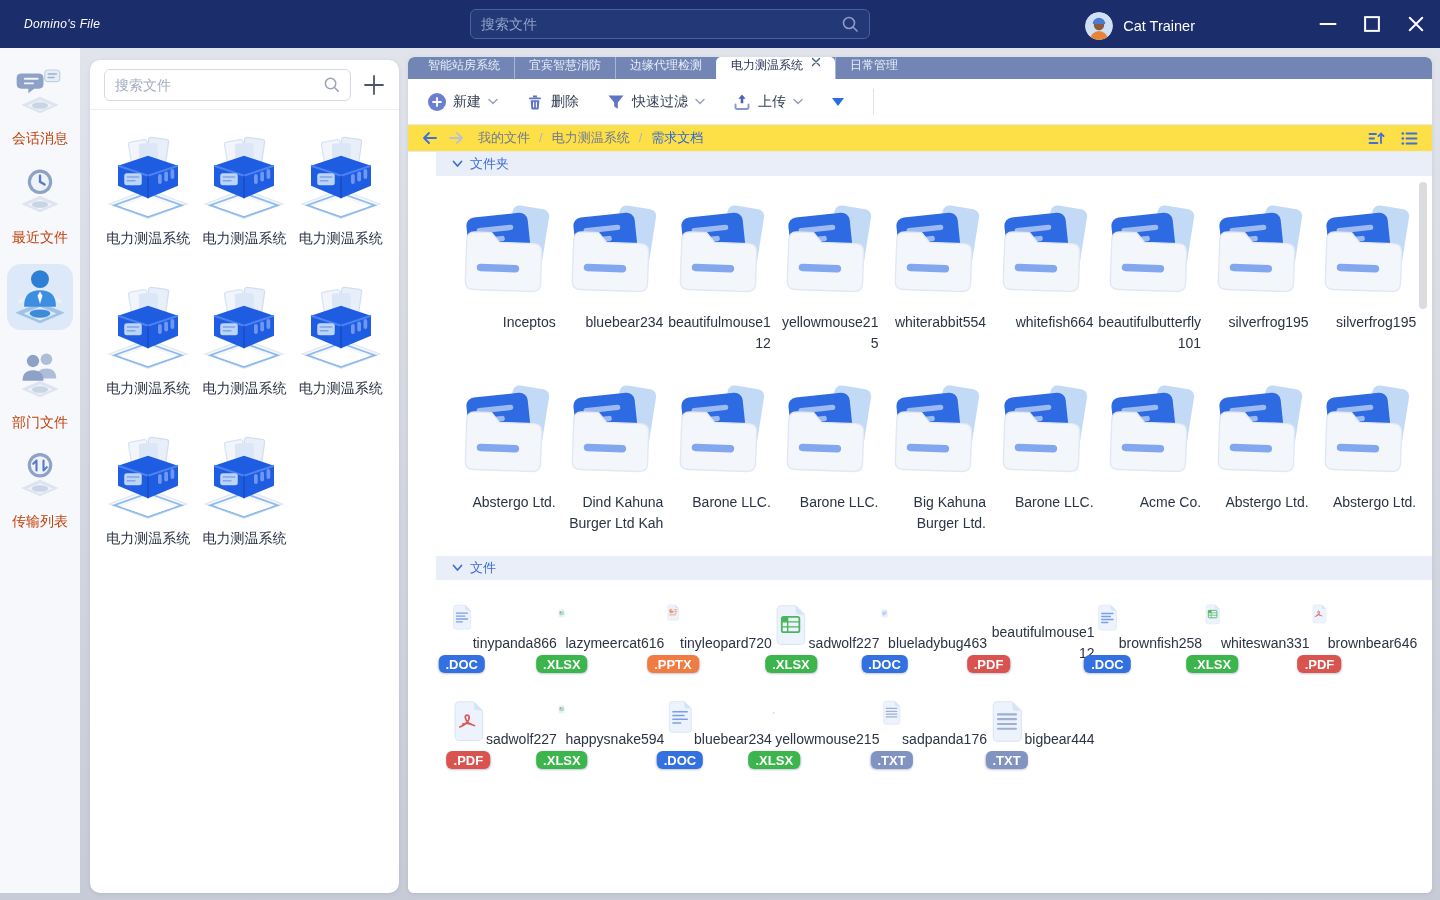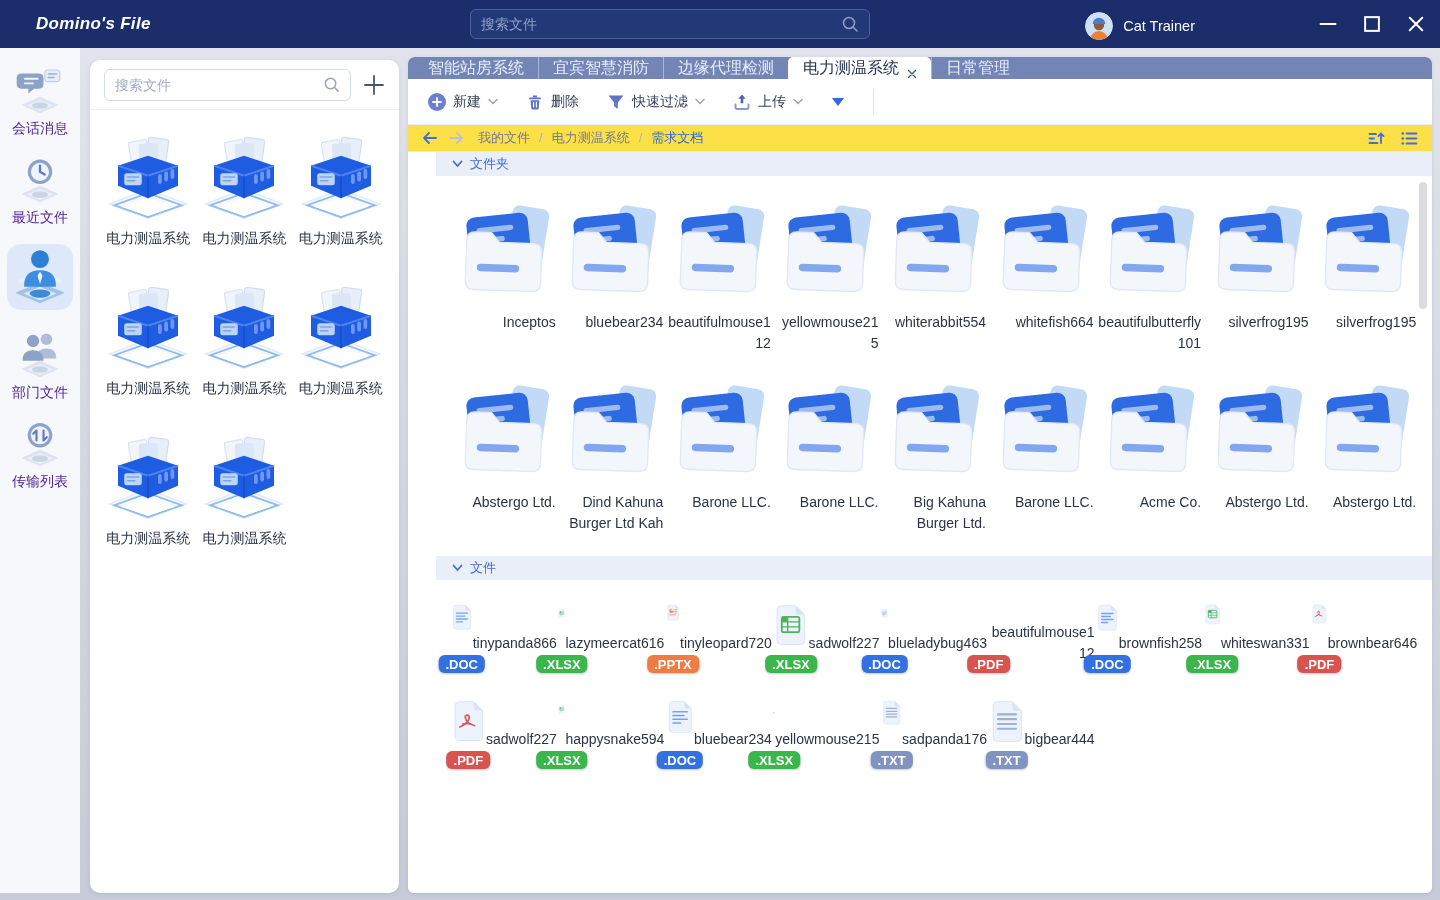--- a/index.html
+++ b/index.html
@@ -3,22 +3,22 @@
 <meta charset="utf-8">
 <style>
   * { box-sizing: border-box; margin: 0; padding: 0; }
   html,body { width:1440px; height:900px; overflow:hidden;
     font-family:"Liberation Sans","DejaVu Sans",sans-serif; }
   body { background:linear-gradient(#e2e5ec, #c7cbd7); position:relative; }
 
   
   .topbar { position:absolute; left:0; top:0; width:1440px; height:48px;
     background:#1b2d6b; display:flex; align-items:center; z-index:5; }
-  .app-title { color:#fff; font-style:italic; font-weight:700; font-size:17px;
-    margin-left:36px; letter-spacing:.3px; }
+  .app-title { color:#fff; font-style:italic; font-weight:400; font-size:12px;
+    margin-left:24px; letter-spacing:.3px; }
   .top-search { position:absolute; left:470px; top:9px; width:400px; height:30px;
     background:#223877; border:1px solid #4c61a3; border-radius:6px;
     display:flex; align-items:center; padding:0 10px; }
   .top-search input { flex:1; background:transparent; border:none; outline:none;
     color:#dfe6f6; font-size:14px; font-family:inherit; }
   .top-search input::placeholder { color:#93a1c9; }
   .icon { display:inline-flex; align-items:center; justify-content:center; }
   .top-search .icon { width:18px; height:18px; }
   .user-area { position:absolute; right:245px; top:0; height:52px; display:flex;
     align-items:center; gap:10px;text-align:center; }
@@ -33,21 +33,21 @@
   .sidebar { position:absolute; left:0; top:48px; width:80px; height:845px;
     background:#f7f8fb; display:flex; flex-direction:column; align-items:center;
     padding-top:10px; }
   .sb-item { width:80px; display:flex; flex-direction:column; align-items:center;
     padding:5px 0 9px; cursor:pointer; }
   .sb-icon-wrap { width:56px; height:56px; display:flex; align-items:center;
     justify-content:center; border-radius:14px; }
   .sb-item.selected { padding:8px 0 12px; }
   .sb-item.selected .sb-icon-wrap { width:66px; height:66px; background:#dde9f9; }
   .sb-icon-wrap svg { width:50px; height:50px; }
-  .sb-label { font-size:14px; color:#4c1d95; margin-top:1px; }
+  .sb-label { font-size:14px; color:#c2410c; margin-top:11px; }
   .sb-label:empty { display:none; }
 
   
   .left-card { position:absolute; left:90px; top:60px; width:309px; height:833px;
     background:#fff; border-radius:10px; box-shadow:0 1px 4px rgba(30,40,80,.10);
     overflow:hidden; }
   .lp-head { height:50px; display:flex; align-items:center; gap:10px;
     padding:0 12px 0 14px; border-bottom:1px solid #eef0f5; }
   .lp-search { flex:1; height:32px; border:1px solid #d4d9e6; border-radius:6px;
     display:flex; align-items:center; padding:0 10px; }
@@ -64,22 +64,22 @@
   .proj-name { margin-top:6px; font-size:14px; line-height:20px; color:#2b3444;
     text-align:center; }
 
   
   .main-card { position:absolute; left:408px; top:57px; width:1024px; height:836px;
     background:#fff; border-radius:6px; box-shadow:0 1px 4px rgba(30,40,80,.10);
     display:flex; flex-direction:column; overflow:hidden; }
   .tabbar { height:22px; background:#7285b5; display:flex; align-items:flex-end;
     padding-left:6px; border-radius:6px 6px 0 0; }
   .tabbar ul { display:flex; list-style:none; height:22px; }
-  .tab { display:flex; align-items:flex-end; gap:8px; padding:0 14px; height:22px;
-    font-size:16px; color:#e8edf8; cursor:pointer; white-space:nowrap; }
+  .tab { display:flex; align-items:flex-start; gap:8px; padding:0 14px; height:22px;
+    font-size:12px; color:#e8edf8; cursor:pointer; white-space:nowrap; }
   .tab + .tab { border-left:1px solid rgba(235,240,250,.45); }
   .tab.active { background:#fff; color:#253354; border-radius:5px 5px 0 0; }
   .tab-close { width:10px; height:10px; }
 
   .toolbar { height:46px; display:flex; align-items:center; gap:28px;
     padding-left:20px; border-bottom:1px solid #e6eaf1; }
   .tool-btn { display:flex; align-items:center; gap:7px; font-size:14px;
     color:#333e52; cursor:pointer; }
   .tool-btn .icon { width:18px; height:18px; }
   .tool-btn .chev { width:10px; height:7px; }

